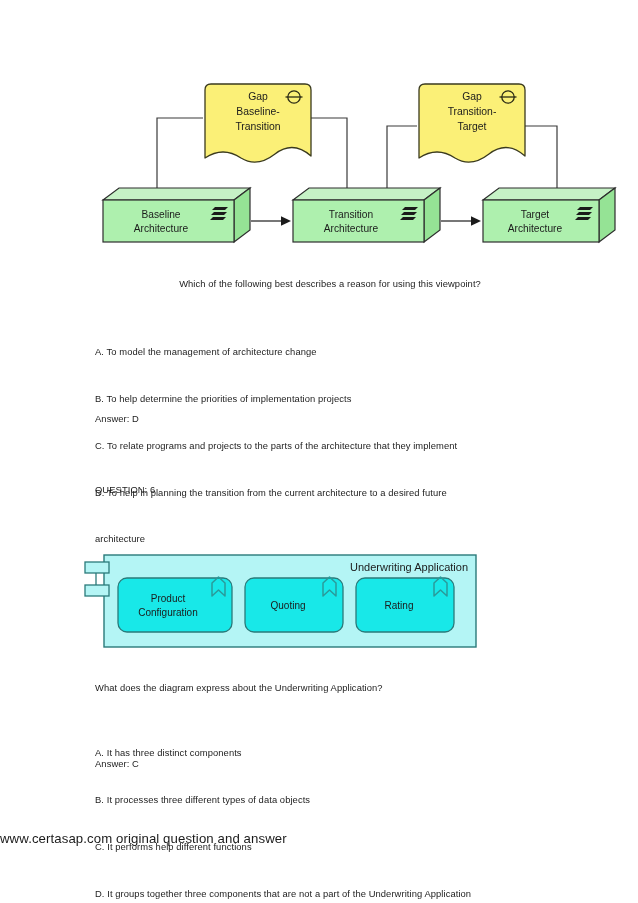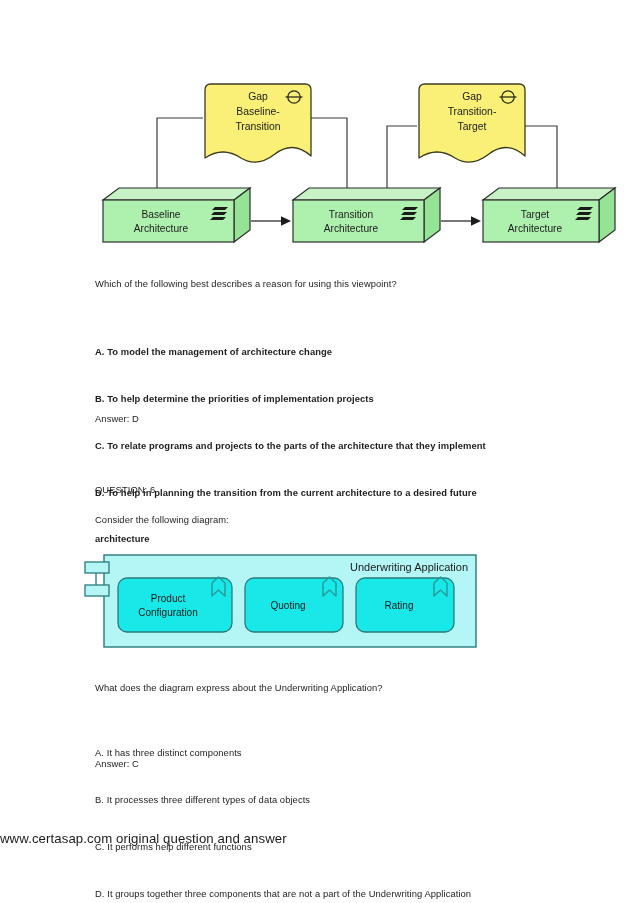--- a/index.html
+++ b/index.html
@@ -33,22 +33,22 @@
 
   
   .qtext {
     position: absolute;
     font-size: 9.4px;
     line-height: 15.6px;
     color: #1c1c1c;
     letter-spacing: 0.08px;
     white-space: pre-wrap;
   }
-  #q5-stem      { left: 95px; top: 276px;  width: 470px; }
-  #q5-options   { left: 95px; top: 313px;  width: 470px; font-weight: bold; }
+  #q5-stem      { left: 95px; top: 276px;  width: 470px; text-align: center; }
+  #q5-options   { left: 95px; top: 313px;  width: 470px; }
   #q5-answer    { left: 95px; top: 411px;  width: 470px; }
   #q6-number    { left: 95px; top: 482px;  width: 470px; }
   #q6-intro     { left: 95px; top: 512px;  width: 470px; }
   #q6-stem      { left: 95px; top: 680px;  width: 480px; }
   #q6-options   { left: 95px; top: 714px;  width: 490px; }
   #q6-answer    { left: 95px; top: 756px;  width: 470px; }
 
   .opt-line { display: block; }
 
   
@@ -181,21 +181,20 @@
     <span class="opt-line">B. To help determine the priorities of implementation projects</span>
     <span class="opt-line">C. To relate programs and projects to the parts of the architecture that they implement</span>
     <span class="opt-line">D. To help in planning the transition from the current architecture to a desired future</span>
     <span class="opt-line">architecture</span>
   </div>
 
   <div class="qtext" id="q5-answer">Answer: D</div>
 
   <div class="qtext" id="q6-number">QUESTION: 6</div>
 
-  <div class="qtext" id="q6-intro">Consider the following diagram:</div>
 
   <div id="underwriting-diagram">
     <svg width="400" height="115" viewBox="0 0 400 115" xmlns="http://www.w3.org/2000/svg">
 
       <g stroke="#2a7a7a" stroke-width="1.3" fill="none">
         <line x1="14" y1="24" x2="14" y2="48"></line>
         <line x1="14" y1="24" x2="22" y2="24"></line>
       </g>
 
       <rect x="22" y="10" width="372" height="92" fill="#b4f5f5" stroke="#2a7a7a" stroke-width="1.4"></rect>

